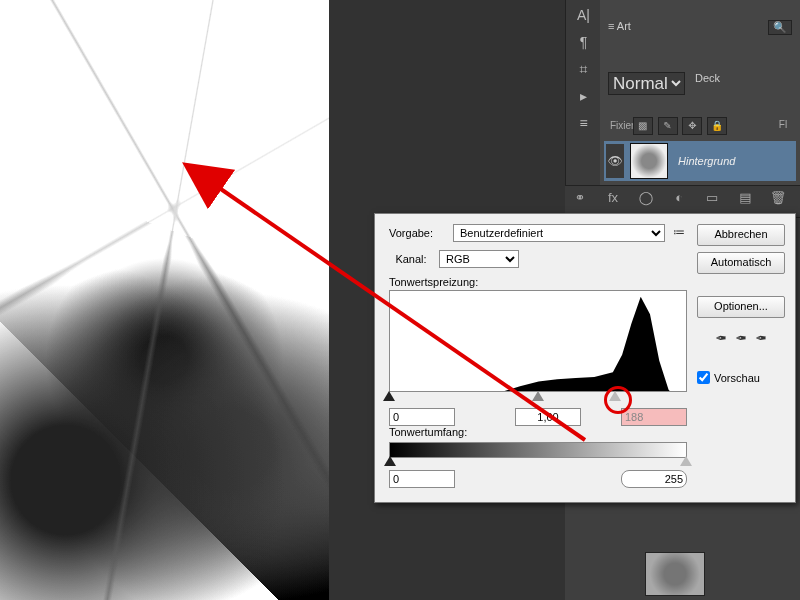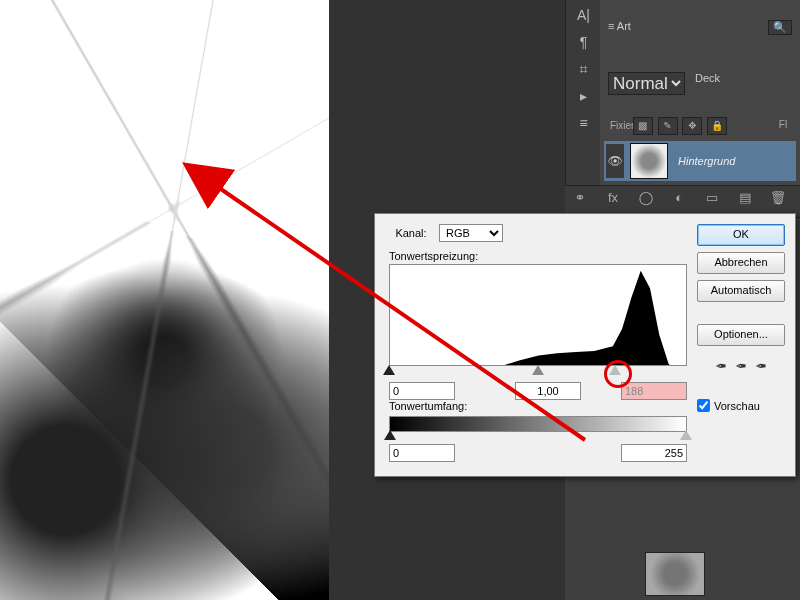--- a/index.html
+++ b/index.html
@@ -130,22 +130,27 @@
   <span>🗑</span>
 </div>
 <div class="dim">
   <div class="mini"></div>
 </div>
 
 <div class="dlg">
   <div class="body">
     <div class="left">
       <div class="frow">
+        <label>Vorgabe:</label>
+        <select class="sel wide"><option>Benutzerdefiniert</option></select>
+        <span class="menuicon">≔</span>
+      </div>
+      <div class="frow">
         <label class="k">Kanal:</label>
-        <select class="sel" style="width:64px"><option>RGB</option></select>
+        <select class="sel" style="width:80px"><option>RGB</option></select>
       </div>
       <div class="lbl">Tonwertspreizung:</div>
       <div class="histo">
         <svg viewBox="0 0 255 100" preserveAspectRatio="none">
           <path d="M0,100 L0,97 16,96 32,95 48,94 64,92 80,90 96,87 112,82 128,78 144,76 160,75 176,74 192,70 200,55 208,28 216,5 224,20 232,60 240,85 248,94 255,98 L255,100 Z" fill="#000"></path>
         </svg>
       </div>
       <div class="sliders">
         <div class="tri black"></div>
         <div class="tri gray"></div>
@@ -157,25 +162,24 @@
         <input style="text-align: center; margin-left: 20px;" value="1,00">
         <input class="hl" value="188" style="">
       </div>
       <div class="lbl" style="margin-top:0">Tonwertumfang:</div>
       <div class="ramp">
         <div class="tri black"></div>
         <div class="tri white2"></div>
       </div>
       <div class="vals2">
         <input value="0" style="">
-        <input style="text-align: right;" value="255">
+        <input style="text-align: right; border-radius: 8px;" value="255">
       </div>
     </div>
     <div class="right">
-      <div class="btn ok">OK</div>
       <div class="btn">Abbrechen</div>
       <div class="btn">Automatisch</div>
       <div style="height:10px"></div>
       <div class="btn">Optionen...</div>
       <div class="droppers">
         <span>✒</span>
         <span>✒</span>
         <span>✒</span>
       </div>
       <label class="chk">

